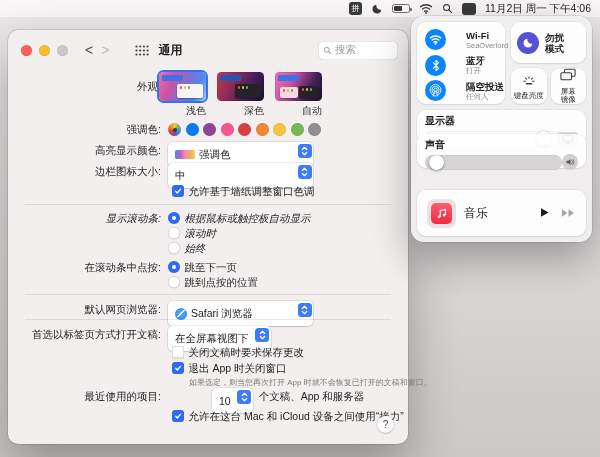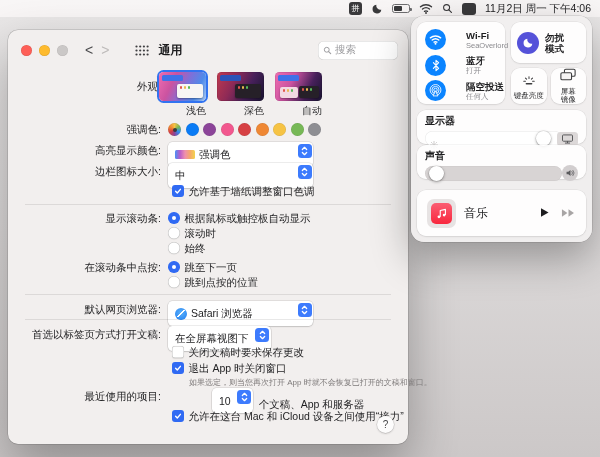--- a/index.html
+++ b/index.html
@@ -100,21 +100,21 @@
   
   .ccpanel{position:absolute;left:411px;top:16px;width:181px;height:226px;background:rgba(241,238,238,.97);
     border-radius:13px;box-shadow:0 0 0 .5px rgba(0,0,0,.18),0 16px 40px rgba(0,0,0,.32);}
   .tile{position:absolute;background:rgba(255,255,255,.88);border-radius:9px;
     box-shadow:0 0 0 .5px rgba(0,0,0,.07),0 1px 2px rgba(0,0,0,.08);}
   .t-conn{left:6px;top:6px;width:88px;height:82px;padding:7px 0 0 8px;display:flex;flex-direction:column;gap:4.5px;}
   .t-dnd{left:100px;top:6px;width:75px;height:41px;display:flex;align-items:center;gap:6px;padding:0 6px;}
   .t-kb{left:100px;top:52px;width:35.5px;height:36px;}
   .t-mir{left:139.5px;top:52px;width:35.5px;height:36px;}
   .t-disp{left:6px;top:94px;width:169px;height:34px;padding:4px 8px 0;}
-  .t-snd{left:6px;top:129px;width:169px;height:34px;padding:4px 8px 0;}
+  .t-snd{left:6px;top:118px;width:169px;height:34px;padding:4px 8px 0;}
   .t-mus{left:6px;top:174px;width:169px;height:46px;display:flex;align-items:center;gap:8px;padding:0 10px;}
   .smalltile{display:flex;flex-direction:column;align-items:center;justify-content:center;gap:2.5px;}
   .cc-row{display:flex;align-items:center;gap:20px;}
   .cc-circ{width:21px;height:21px;border-radius:50%;background:#0b84ff;display:flex;align-items:center;justify-content:center;flex:none;}
   .cc-circ.indigo{background:#5552d9;width:22px;height:22px;}
   .cc-txt{display:flex;flex-direction:column;}
   .cc-lab{font-size:9.5px;font-weight:700;color:#1d1d1f;line-height:11px;}
   .cc-sub{font-size:7.5px;color:#8a8a8e;line-height:9px;}
   .cc-lab.wrap{width:22px;}
   .st-lab{font-size:7.5px;color:#1d1d1f;text-align:center;line-height:8.5px;}
@@ -309,21 +309,21 @@
         <svg width="8" height="8" viewBox="0 0 10 10">
             <path d="M2 5.3l2.1 2.2L8 2.9" stroke="#fff" stroke-width="1.7" fill="none" stroke-linecap="round" stroke-linejoin="round"></path>
           </svg>
       </span>
       <span>允许基于墙纸调整窗口色调</span>
     </div>
   </div>
 
   <div class="divider" style="top:174px;"></div>
 
-  <div class="row" style="top:181px;">
+  <div class="row" style="top:181px;font-style:italic;">
     <span class="rlabel">显示滚动条:</span>
     <div style="display:flex;flex-direction:column;gap:1px;">
       <div class="opt">
         <span class="radio on"></span>
         <span>根据鼠标或触控板自动显示</span>
       </div>
       <div class="opt">
         <span class="radio"></span>
         <span>滚动时</span>
       </div>
@@ -395,21 +395,21 @@
             </svg>
         </span>
         <span>退出 App 时关闭窗口</span>
       </div>
       <div class="note" style="padding-left:17px;">如果选定，则当您再次打开 App 时就不会恢复已打开的文稿和窗口。</div>
     </div>
   </div>
 
   <div class="row" style="top:358px;">
     <span class="rlabel" style="line-height:17px;">最近使用的项目:</span>
-    <div style="display:flex;align-items:flex-end;gap:6px;padding-left:44px;">
+    <div style="display:flex;align-items:flex-start;gap:6px;padding-left:44px;">
       <div class="select">
         <span>10</span>
         <span class="stepper">
           <svg width="9" height="12" viewBox="0 0 10 14">
               <path d="M2.5 5.2L5 2.7l2.5 2.5M2.5 8.8L5 11.3l2.5-2.5" stroke="#fff" stroke-width="1.5" fill="none" stroke-linecap="round" stroke-linejoin="round"></path>
             </svg>
         </span>
       </div>
       <span style="line-height:17px;">个文稿、App 和服务器</span>
     </div>

